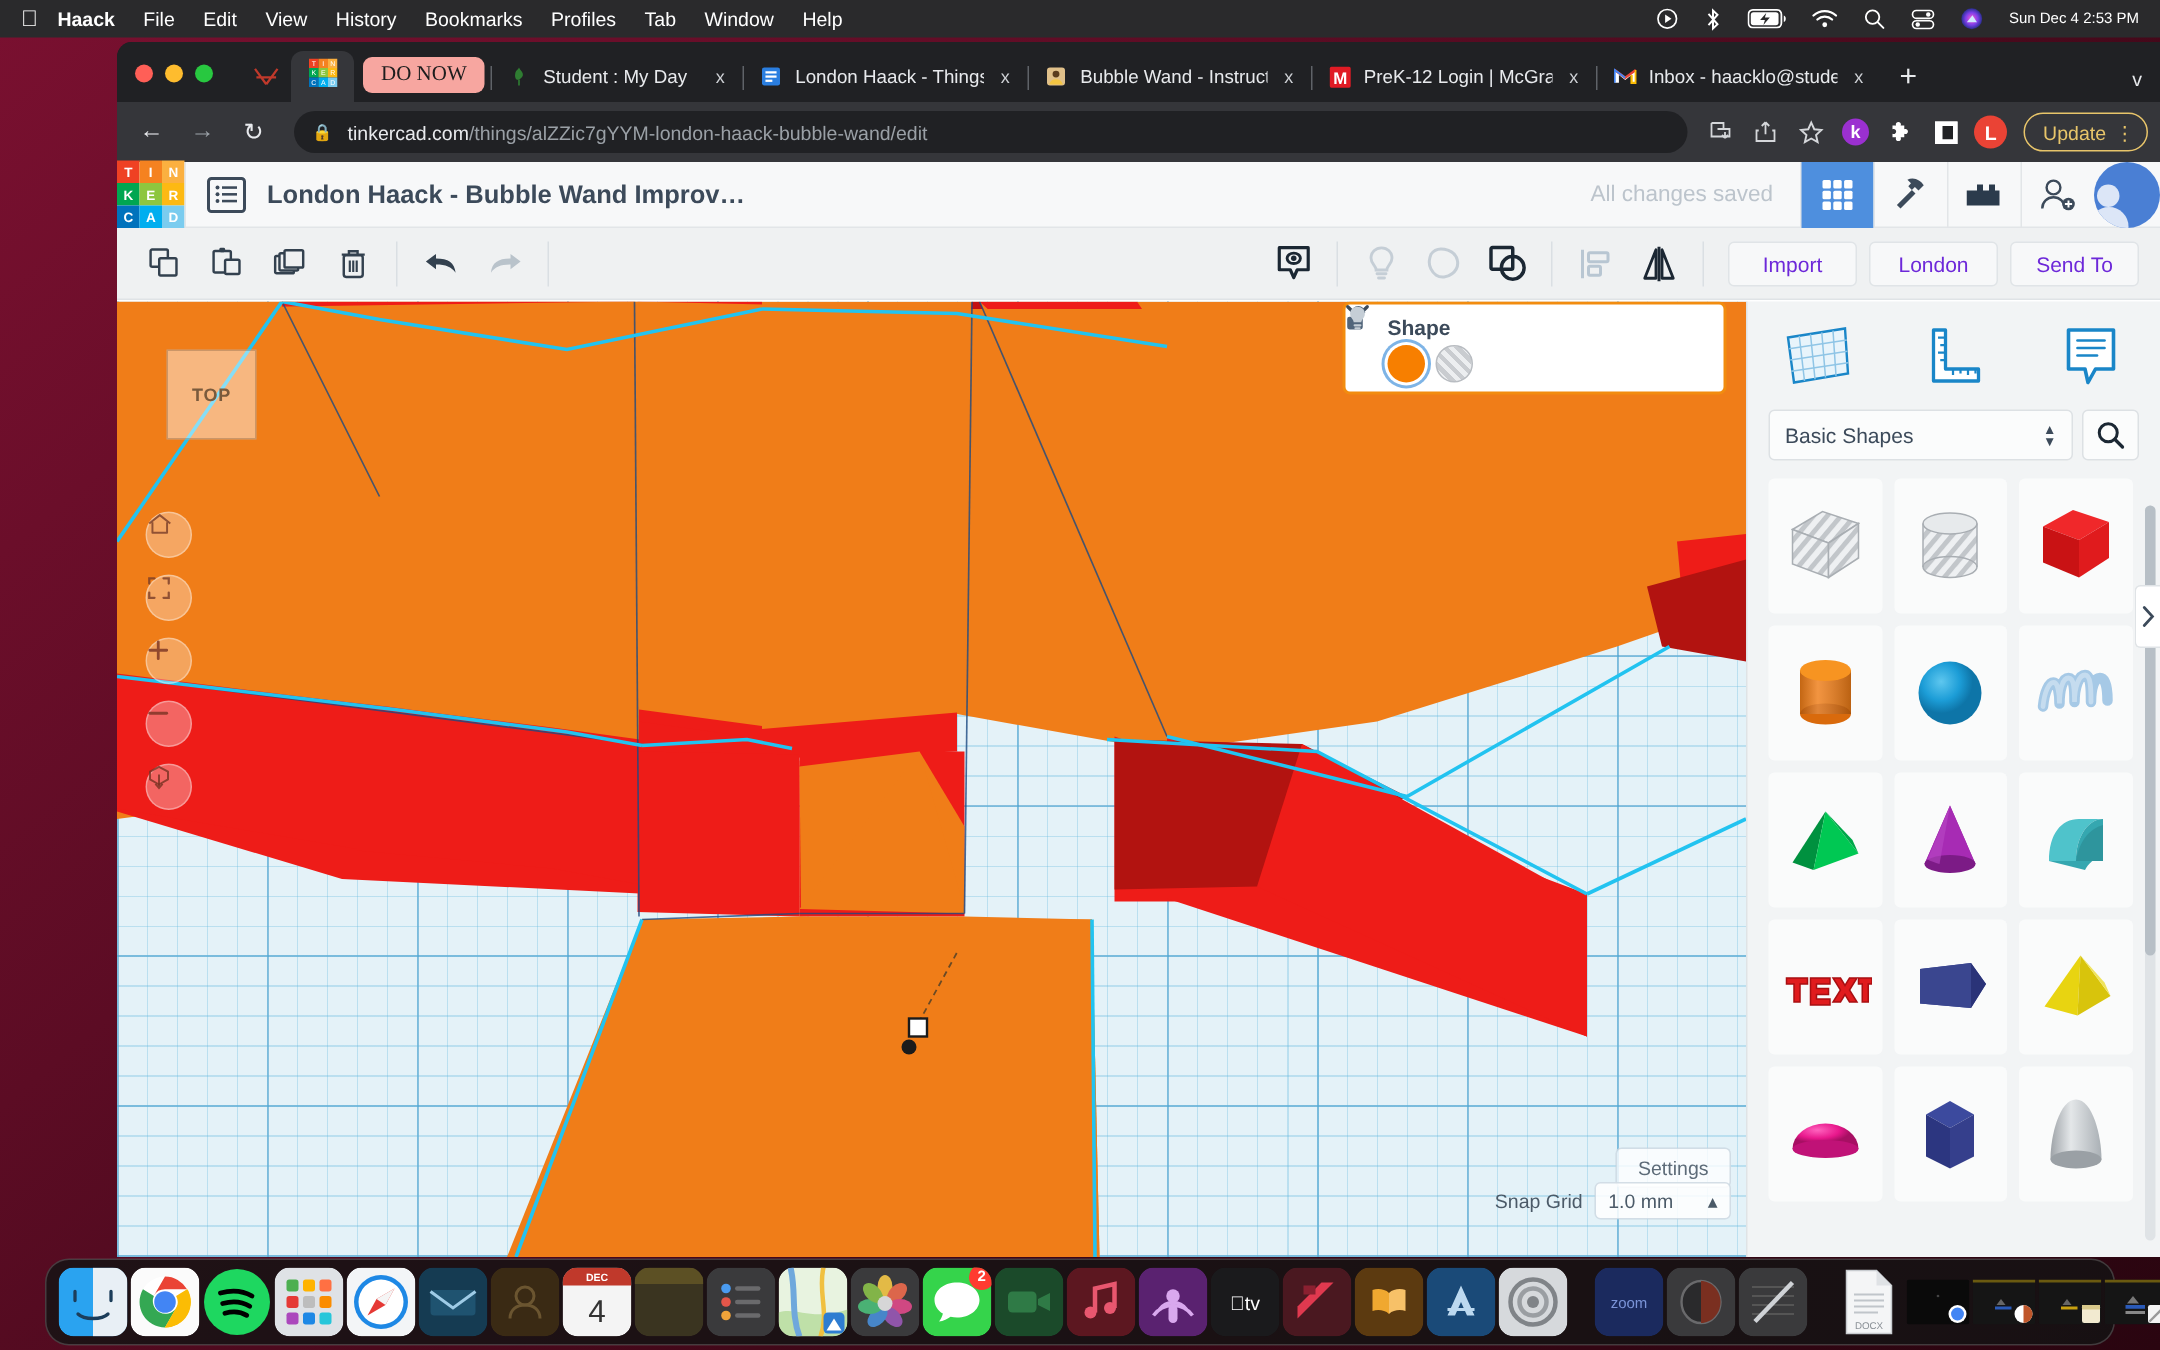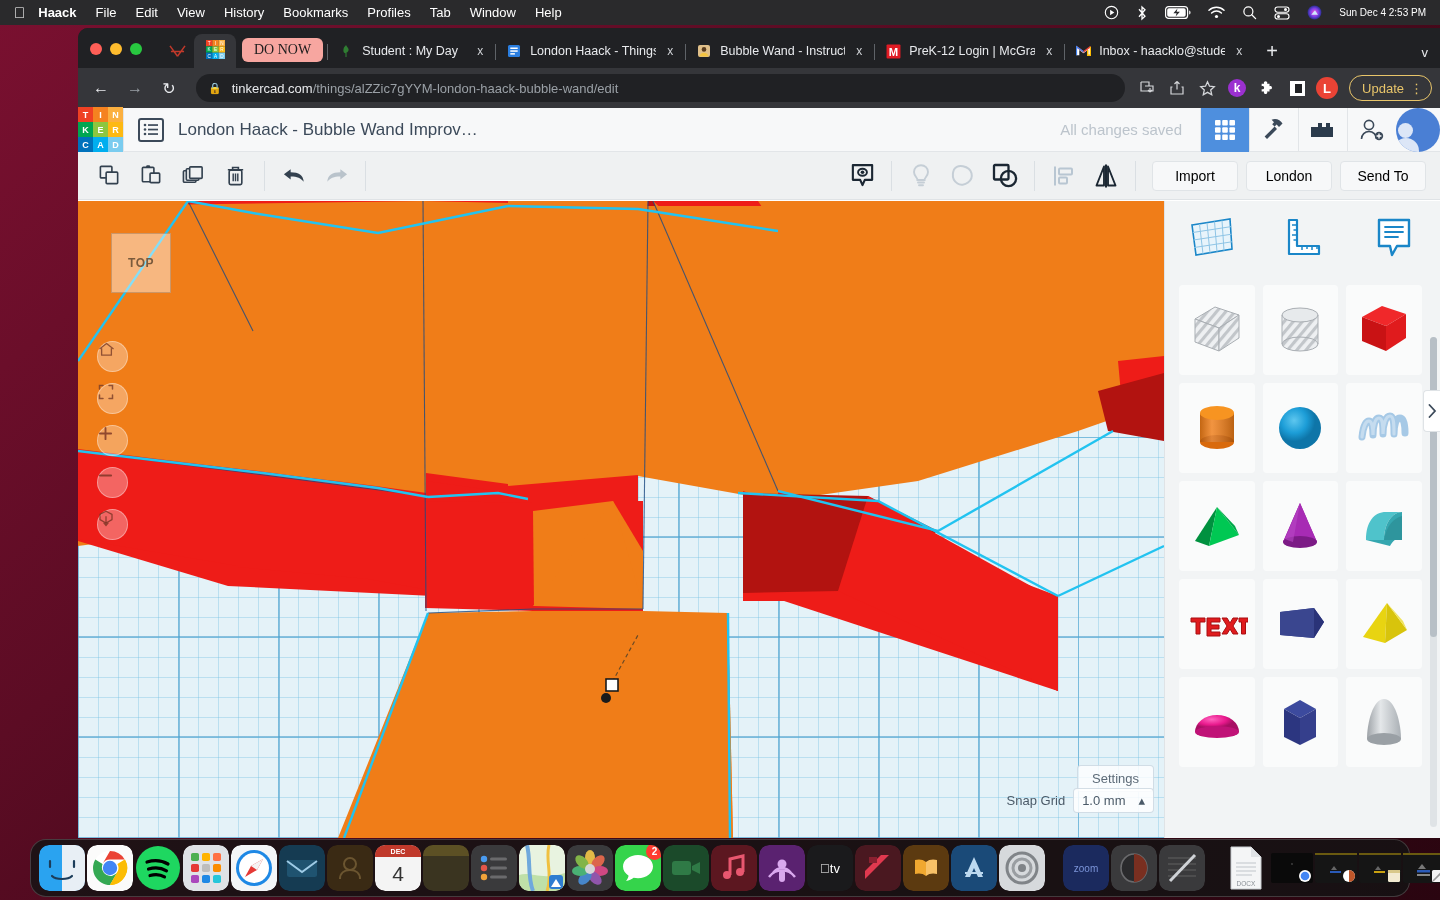--- a/index.html
+++ b/index.html
@@ -109,21 +109,21 @@
     display: flex; align-items: center;
   }
   .tc-logo { width: 45px; height: 45px; display: grid;
              grid-template-columns: repeat(3, 15px); grid-template-rows: repeat(3, 15px);
              margin-left: 0px; }
   .tc-logo span { display: flex; align-items: center; justify-content: center;
                   color: #fff; font-size: 9px; font-weight: bold; font-family: "Liberation Sans", sans-serif; }
   .hdr-sep { width: 1px; height: 44px; background: #e2e5e8; }
   .list-icon { width: 26px; height: 24px; border: 2px solid #3c4a5a; border-radius: 3px;
                margin: 0 14px; display:flex; align-items:center; justify-content:center;}
-  .doc-title { font-size: 17px; color: #3c4a5a; font-weight: 400; }
+  .doc-title { font-size: 17px; color: #3c4a5a; font-weight: 700; }
   .saved { margin-left: auto; color: #bcc4cc; font-size: 15px; padding-right: 18px; }
   .hdr-btn { width: 49px; height: 44px; display: flex; align-items: center; justify-content: center;
              border-left: 1px solid #e2e5e8; color: #3c4a5a; }
   .hdr-btn.active { background: #4e8fde; color: #fff; }
   .hdr-avatar { width: 44px; height: 44px; border-radius: 50%; background: #4a7fd4;
                 display:flex;align-items:flex-end;justify-content:center; overflow:hidden; }
   .hdr-avatar .head { width: 15px; height: 15px; border-radius: 50%; background: #dce6f7;
                       position: relative; top: -14px; }
   .hdr-avatar .body { width: 26px; height: 14px; border-radius: 13px 13px 0 0; background: #dce6f7;
                       position:relative; left: -20px; }
@@ -131,21 +131,21 @@
   .tc-toolbar {
     height: 48px; background: #eff1f2; border-bottom: 1px solid #dfe3e6;
     display: flex; align-items: center; padding-left: 10px;
   }
   .tb { width: 42px; height: 42px; display: flex; align-items: center; justify-content: center;
         color: #33414f; }
   .tb.dim { color: #b9c3cb; }
   .tb-sep { width: 1px; height: 30px; background: #dadfe3; margin: 0 8px; }
   .tb-text {
     height: 30px; min-width: 86px; padding: 0 14px; border: 1px solid #e0e4e7;
-    background: #f7f8f9; border-radius: 4px; color: #000000; font-size: 14px;
+    background: #f7f8f9; border-radius: 4px; color: #6d28d9; font-size: 14px;
     display: flex; align-items: center; justify-content: center; margin-left: 8px;
   }
 
   
   .workspace {
     position: absolute; top: 93px; left: 0; width: 1086px; height: 637px;
     overflow: hidden;
     background:
       repeating-linear-gradient(0deg, rgba(90,180,220,.30) 0 1px, transparent 1px 20px),
       repeating-linear-gradient(90deg, rgba(90,180,220,.30) 0 1px, transparent 1px 20px),
@@ -184,21 +184,21 @@
   .sp-right { display: flex; align-items: center; gap: 16px; color: #51657a; }
 
   .ws-settings {
     position: absolute; right: 10px; bottom: 46px;
     background: rgba(255,255,255,.78); border: 1px solid rgba(170,190,205,.5);
     border-radius: 4px; padding: 5px 14px; font-size: 13px; color: #5d6b78;
   }
   .ws-snap { position: absolute; right: 10px; bottom: 25px; display: flex; align-items: center; gap: 8px;
              font-size: 13px; color: #4b5a68; }
   .ws-snap .val { background: rgba(255,255,255,.85); border: 1px solid rgba(170,190,205,.5);
-                  border-radius: 4px; padding: 4px 8px; display: flex; align-items: center; gap: 13px; }
+                  border-radius: 4px; padding: 4px 8px; display: flex; align-items: center; gap: 23px; }
 
   .panel-handle {
     position: absolute; right: 0px; top: 282px; width: 17px; height: 42px;
     background: #fff; border: 1px solid #dfe3e6; border-right: none;
     border-radius: 4px 0 0 4px; display: flex; align-items: center; justify-content: center;
     color: #3c4a5a; font-size: 14px; z-index: 6;
   }
 
   
   .sidebar {
@@ -720,20 +720,48 @@
             <path d="M2 8h12" stroke="rgba(120,50,35,.8)" stroke-width="2" stroke-linecap="round"></path>
           </svg>
       </div>
       <div class="vbtn" style="top:308px">
         <svg width="16" height="17" viewBox="0 0 16 17">
             <path d="M8 1.2l6 3.2v5.2L8 13 2 9.6V4.4z" fill="none" stroke="rgba(120,50,35,.8)" stroke-width="1.3" stroke-linejoin="round"></path>
             <path d="M8 6.3v8.8M5.6 12.6L8 15.4l2.4-2.8" fill="none" stroke="rgba(120,50,35,.8)" stroke-width="1.3"></path>
           </svg>
       </div>
 
+      <div class="shape-panel">
+        <span class="chev">
+          <svg width="16" height="10" viewBox="0 0 16 10">
+              <path d="M1.5 1.5L8 8l6.5-6.5" fill="none" stroke="#3c4a5a" stroke-width="2.2" stroke-linecap="round"></path>
+            </svg>
+        </span>
+        <div class="sp-mid">
+          <div class="sp-title">Shape</div>
+          <div class="sw-row">
+            <span class="sw solid"></span>
+            <span class="sw hole"></span>
+          </div>
+        </div>
+        <div class="sp-right">
+          <span>
+            <svg width="17" height="19" viewBox="0 0 18 20">
+                <path d="M5 8.5V6a4 4 0 018 0" fill="none" stroke="#51657a" stroke-width="1.9"></path>
+                <rect x="1.2" y="8.5" width="11" height="9" rx="1.6" fill="#51657a"></rect>
+              </svg>
+          </span>
+          <span>
+            <svg width="16" height="19" viewBox="0 0 16 20">
+                <path d="M8 1.5c-3 0-5.2 2.2-5.2 5 0 2.1 1.2 3.2 1.9 4.2.4.6.6 1.1.6 1.7h5.4c0-.6.2-1.1.6-1.7.7-1 1.9-2.1 1.9-4.2 0-2.8-2.2-5-5.2-5z" fill="#c5ced6"></path>
+                <path d="M6 14.6h4M6.6 16.7h2.8" stroke="#c5ced6" stroke-width="1.6" stroke-linecap="round"></path>
+              </svg>
+          </span>
+        </div>
+      </div>
 
       <div class="ws-settings">Settings</div>
       <div class="ws-snap">
         <span>Snap Grid</span>
         <span class="val">
           <span>1.0 mm</span>
           <span>▴</span>
         </span>
       </div>
     </div>
@@ -782,20 +810,32 @@
               <path d="M8 5h30v26H26l-5 9-2-9H8z" fill="#fff" stroke="#1a86c8" stroke-width="2.4" stroke-linejoin="round"></path>
               <g stroke="#1a86c8" stroke-width="1.8" stroke-linecap="round">
                 <line x1="14" y1="12" x2="32" y2="12"></line>
                 <line x1="14" y1="17" x2="32" y2="17"></line>
                 <line x1="14" y1="22" x2="27" y2="22"></line>
               </g>
             </svg>
         </div>
       </div>
 
+      <div class="sb-search-row">
+        <div class="sb-select">
+          <span>Basic Shapes</span>
+          <span class="spin">▲<br>▼</span>
+        </div>
+        <div class="sb-searchbtn">
+          <svg width="20" height="20" viewBox="0 0 20 20">
+              <circle cx="8.5" cy="8.5" r="6" fill="none" stroke="#1b2733" stroke-width="2"></circle>
+              <line x1="13" y1="13" x2="18" y2="18" stroke="#1b2733" stroke-width="2.2" stroke-linecap="round"></line>
+            </svg>
+        </div>
+      </div>
 
       <div class="sb-grid">
         <div class="sb-cell">
           <svg width="60" height="58" viewBox="0 0 60 58">
               <defs>
                 <pattern id="hp" width="7" height="7" patternTransform="rotate(40)" patternUnits="userSpaceOnUse">
                   <rect width="3.4" height="7" fill="#c2c6ca"></rect>
                   <rect x="3.4" width="3.6" height="7" fill="#eef0f2"></rect>
                 </pattern>
               </defs>

